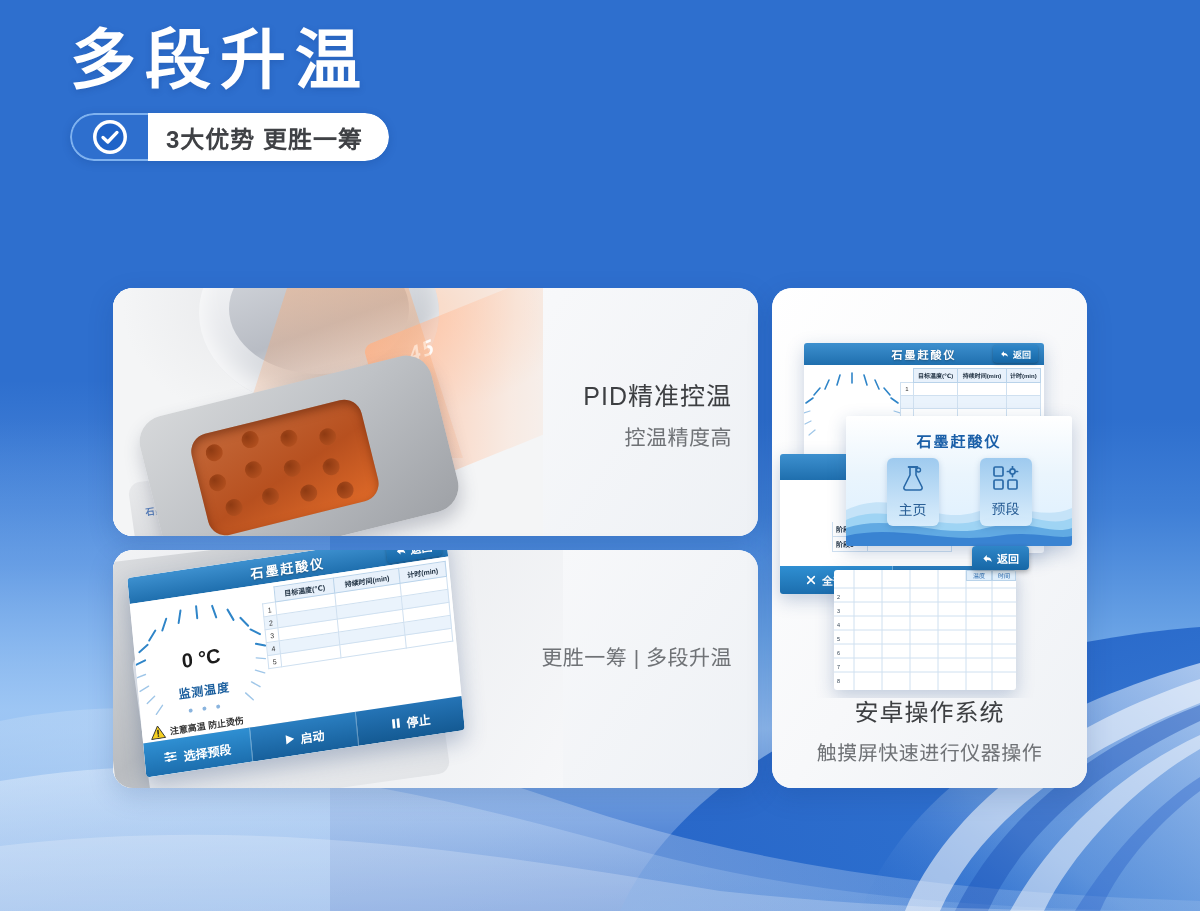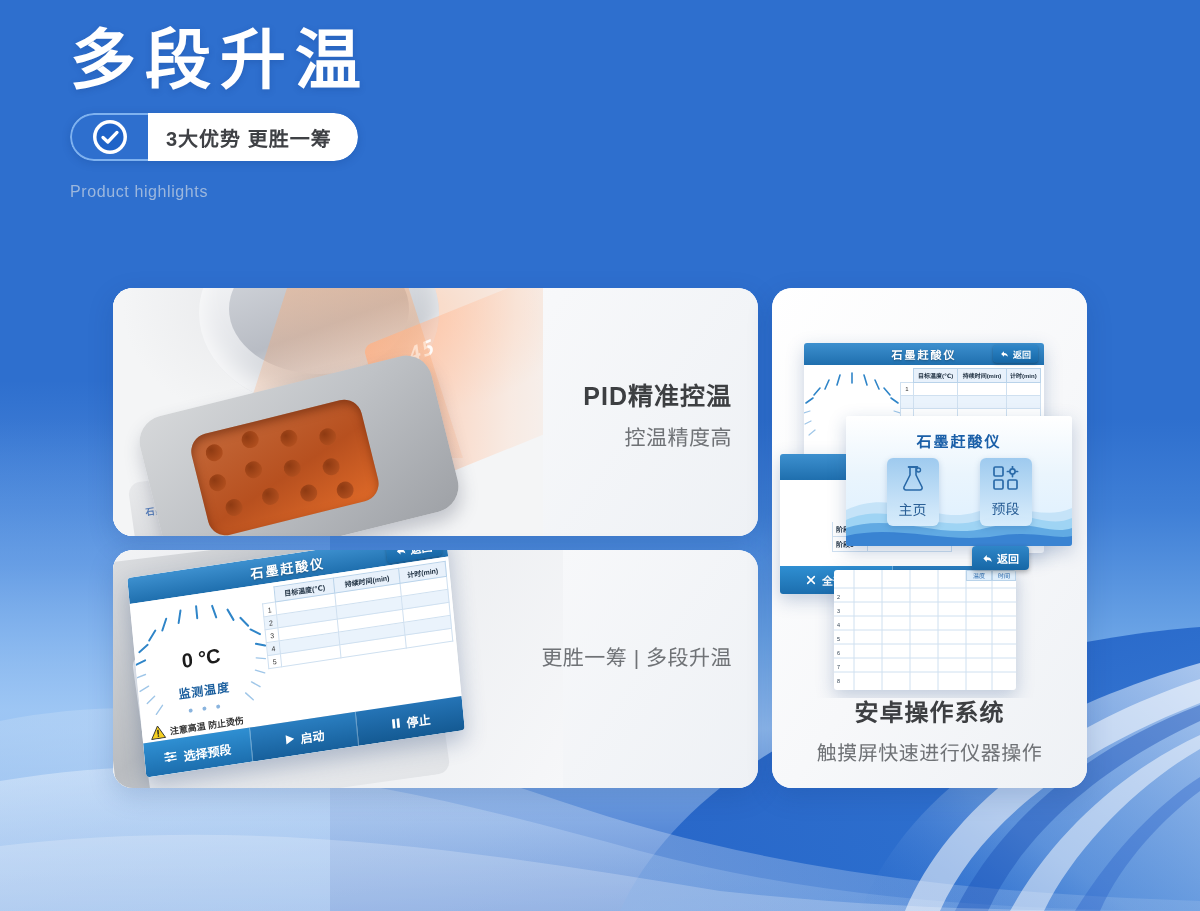--- a/index.html
+++ b/index.html
@@ -33,40 +33,40 @@
   }
   .badge-ico{
     width:78px;background:#2E6FCE;border:2px solid #7fb2ef;
     border-right:none;border-radius:24px 0 0 24px;
     display:flex;align-items:center;justify-content:center;
   }
   .badge-ico svg{display:block;}
   .badge-text{
     background:#ffffff;border-radius:0 24px 24px 0;
     display:flex;align-items:center;padding:0 26px 0 18px;
-    font-size:20px;font-weight:600;color:#3f4145;letter-spacing:1px;white-space:nowrap;
+    font-size:24px;font-weight:600;color:#3f4145;letter-spacing:1px;white-space:nowrap;
   }
   .sub-en{margin-top:22px;font-size:16px;color:#9cb7dd;letter-spacing:.6px;}
 
   
   .cards{position:absolute;left:113px;top:288px;width:974px;height:500px;z-index:4;}
 
   .card{
     position:absolute;background:#fbfbfc;border-radius:20px;overflow:hidden;
     box-shadow:0 8px 26px rgba(18,55,120,.18);
   }
   #card-pid{left:0;top:0;width:645px;height:248px;}
   #card-seg{left:0;top:262px;width:645px;height:238px;}
   #card-os{left:659px;top:0;width:315px;height:500px;}
 
   .card-inner{position:relative;width:100%;height:100%;
     background:linear-gradient(125deg,#ffffff 0%,#f7f8fa 55%,#eef1f5 100%);}
 
   .card-text{position:absolute;right:26px;text-align:right;}
-  .c-title{font-size:25px;font-weight:bold;color:#3d3f42;letter-spacing:1px;white-space:nowrap;}
+  .c-title{font-size:25px;font-weight:normal;color:#3d3f42;letter-spacing:1px;white-space:nowrap;}
   .c-sub{margin-top:9px;font-size:21px;color:#6f7276;letter-spacing:.5px;white-space:nowrap;}
   #card-pid .card-text{top:88px;}
   #card-seg .card-text{top:82px;}
   #card-os .card-text{left:0;right:0;bottom:22px;text-align:center;}
   #card-os .c-title{font-size:24px;}
   #card-os .c-sub{font-size:20px;}
 
   
   .photo-pid{position:absolute;left:0;top:0;width:430px;height:248px;overflow:hidden;}
   .pid-bg{position:absolute;inset:0;
@@ -223,21 +223,20 @@
     <div class="badge-ico">
       <svg width="38" height="38" viewBox="0 0 38 38">
         <circle cx="19" cy="19" r="17" fill="#ffffff"></circle>
         <circle cx="19" cy="19" r="13.5" fill="#1f63c8"></circle>
         <path d="M12 19.5 L16.8 24 L26 14.4" stroke="#ffffff" stroke-width="3.3" fill="none" stroke-linecap="round" stroke-linejoin="round"></path>
       </svg>
     </div>
     <div class="badge-text">3大优势 更胜一筹</div>
   </div>
 
-  <div class="sub-en">Product highlights</div>
 </div>
 
 <div class="cards">
 
   <div class="card" id="card-pid">
     <div class="card-inner">
       <div class="photo-pid">
         <div class="pid-bg"></div>
         <div class="pid-cup"></div>
         <div class="pid-cup2"></div>

